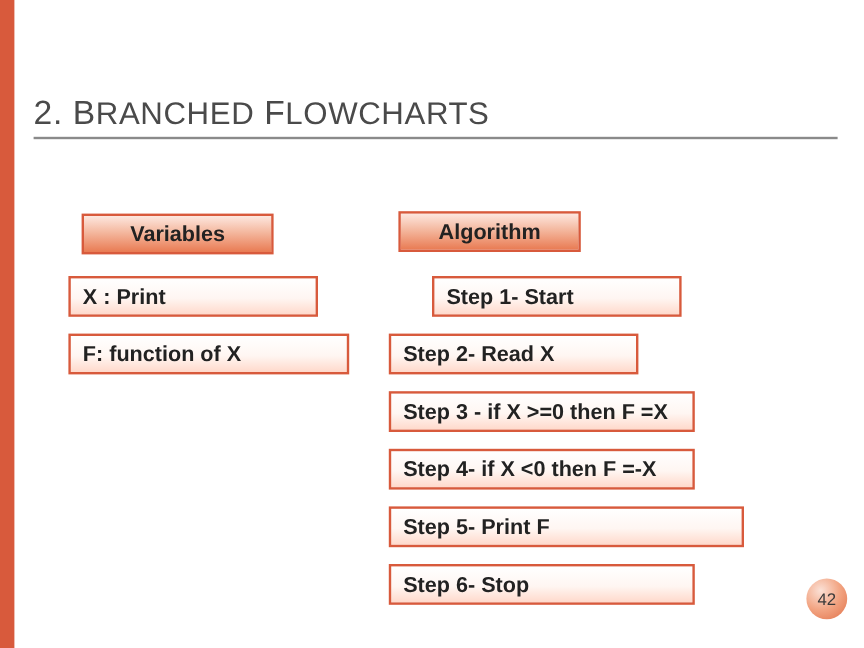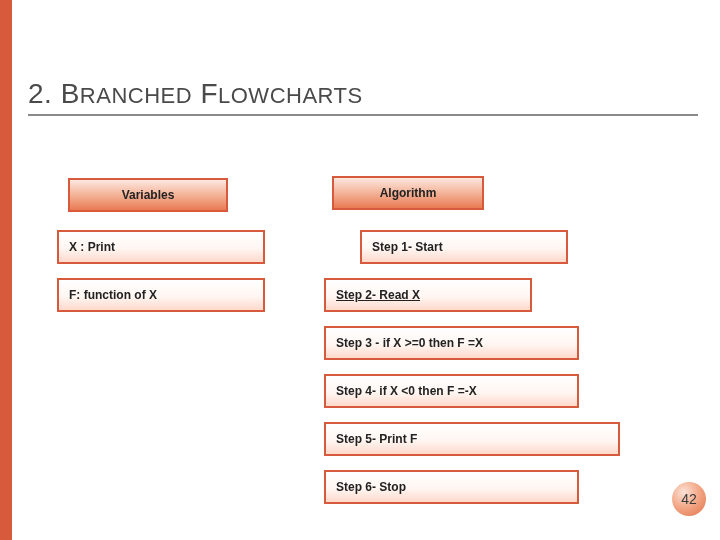--- a/index.html
+++ b/index.html
@@ -26,34 +26,34 @@
     left: 28px;
     top: 78px;
     font-size: 28px;
     color: #4a4a4a;
     letter-spacing: 0.5px;
   }
   .title .caps {
     font-size: 28px;
   }
   .title .small {
-    font-size: 22px;
+    font-size: 26px;
   }
   .title-underline {
     position: absolute;
     left: 28px;
     top: 114px;
     width: 670px;
     height: 2px;
     background: #8a8a8a;
   }
   .box {
     position: absolute;
     box-sizing: border-box;
-    font-size: 12px;
+    font-size: 18px;
     font-weight: bold;
     color: #222;
     display: flex;
     align-items: center;
   }
   .header-box {
     height: 34px;
     background: linear-gradient(to bottom, #fde7df 0%, #f4b89f 45%, #e97b53 100%);
     border: 2px solid #d85a3c;
     justify-content: center;
@@ -93,28 +93,28 @@
 <div class="box header-box" style="left:68px; top:178px; width:160px;">
   <span>Variables</span>
 </div>
 <div class="box header-box" style="left:332px; top:176px; width:152px;">
   <span>Algorithm</span>
 </div>
 
 <div class="box step-box" style="left:57px; top:230px; width:208px;">
   <span>X : Print</span>
 </div>
-<div class="box step-box" style="left:57px; top:278px; width:208px;">
+<div class="box step-box" style="left:57px; top:278px; width:234px;">
   <span>F: function of X</span>
 </div>
 
 <div class="box step-box" style="left:324px; top:230px; width:208px;margin-left:36px;">
   <span>Step 1- Start</span>
 </div>
-<div class="box step-box" style="left:324px; top:278px; width:208px;text-decoration:underline;">
+<div class="box step-box" style="left:324px; top:278px; width:208px;">
   <span>Step 2- Read X</span>
 </div>
 <div class="box step-box" style="left:324px; top:326px; width:255px;">
   <span>Step 3 - if X &gt;=0 then F =X</span>
 </div>
 <div class="box step-box" style="left:324px; top:374px; width:255px;">
   <span>Step 4- if X &lt;0 then F =-X</span>
 </div>
 <div class="box step-box" style="left:324px; top:422px; width:296px;">
   <span>Step 5- Print F</span>

